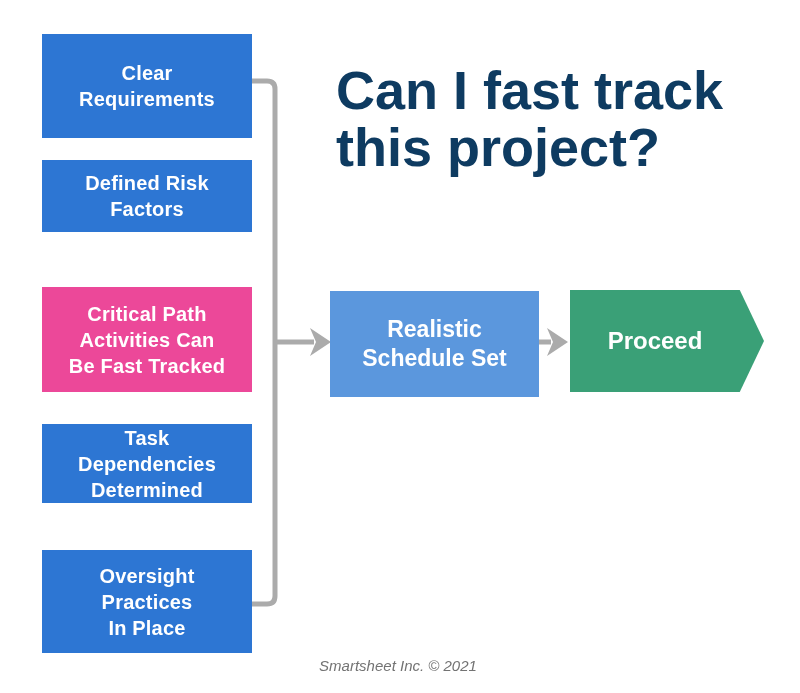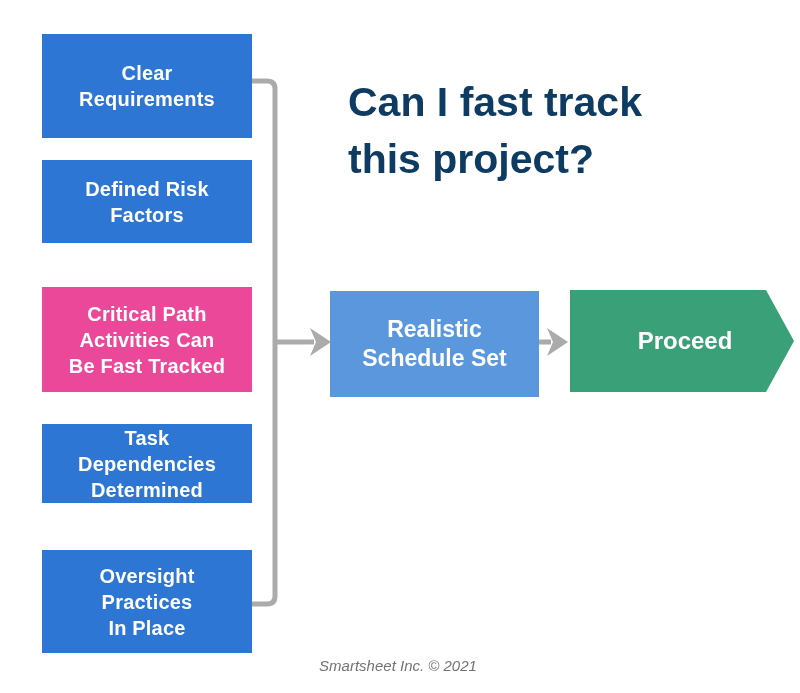--- a/index.html
+++ b/index.html
@@ -39,22 +39,22 @@
     position: absolute;
     left: 0;
     top: 0;
     pointer-events: none;
   }
   .page-title {
     position: absolute;
     left: 336px;
     top: 62px;
     width: 430px;
-    margin: 12px;
-    font-size: 41px;
+    margin: 0;
+    font-size: 54px;
     font-weight: 700;
     line-height: 57px;
     letter-spacing: 0px;
   }
   .decision-box {
     position: absolute;
     left: 330px;
     top: 291px;
     width: 209px;
     height: 106px;
@@ -70,21 +70,20 @@
   .outcome-shape {
     position: absolute;
     left: 570px;
     top: 290px;
     width: 194px;
     height: 102px;
     display: flex;
     align-items: center;
     justify-content: center;
     clip-path: polygon(0 0, 87.5% 0, 100% 50%, 87.5% 100%, 0 100%);
-    padding-left: 30px;
   }
   .outcome-label {
     color: #ffffff;
     font-weight: 700;
     font-size: 24px;
     padding-right: 24px;
     text-align: center;
   }
   .footer-credit {
     position: absolute;
@@ -98,21 +97,21 @@
 </style>
 </head>
 <body>
 
 <div class="canvas" style="background: rgb(255, 255, 255);">
 
   <div class="factor-box" style="top: 34px; height: 104px; background-color: rgb(45, 118, 211);">
     <span class="label">Clear
 Requirements</span>
   </div>
-  <div class="factor-box" style="top: 160px; height: 83px; background-color: rgb(45, 118, 211);">
+  <div class="factor-box" style="top: 160px; height: 72px; background-color: rgb(45, 118, 211);">
     <span class="label">Defined Risk
 Factors</span>
   </div>
   <div class="factor-box" style="top: 287px; height: 105px; background-color: #ec4899;">
     <span class="label">Critical Path
 Activities Can
 Be Fast Tracked</span>
   </div>
   <div class="factor-box" style="top: 424px; height: 79px; background-color: rgb(45, 118, 211);">
     <span class="label">Task

